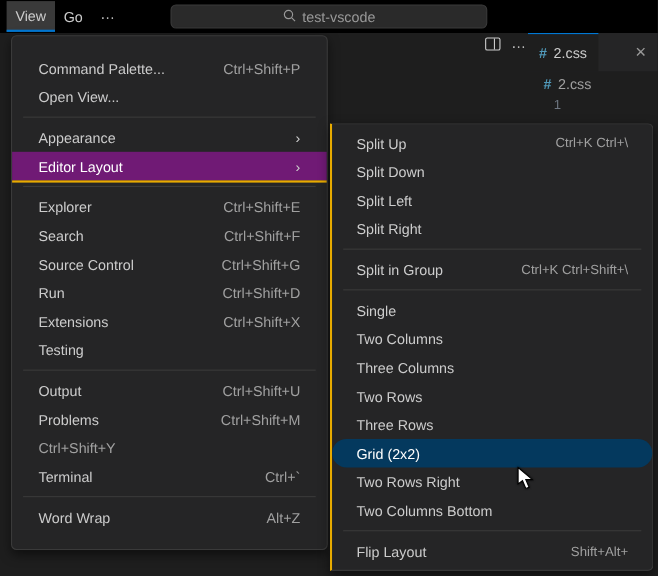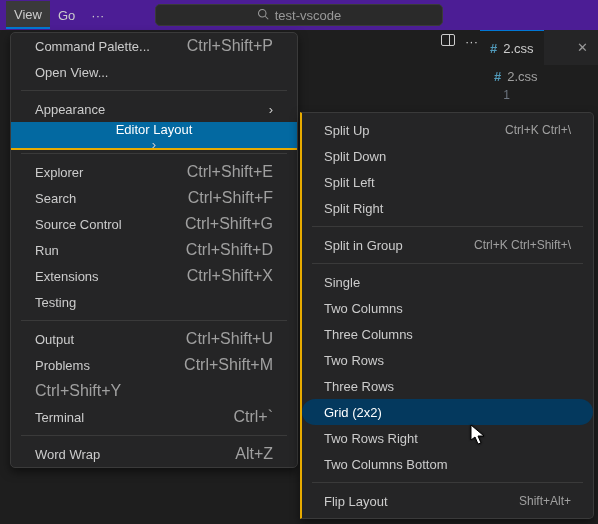--- a/index.html
+++ b/index.html
@@ -7,21 +7,21 @@
     width: 598px; height: 524px;
     background: #1e1e1e;
     font-family: "Segoe UI", -apple-system, sans-serif;
     font-size: 13px;
     color: #cccccc;
     overflow: hidden;
     position: relative;
   }
   .titlebar {
     height: 30px;
-    background: #4c1d95;
+    background: #000000;
     display: flex;
     align-items: center;
     position: relative;
   }
   .menubar { display: flex; align-items: center; height: 100%; padding-left: 6px; }
   .menu-item {
     padding: 0 8px; height: 28px;
     display: flex; align-items: center;
     color: #cccccc;
   }
@@ -68,33 +68,33 @@
     position: absolute; top: 88px; right: 88px;
     color: #6e7681; font-size: 12px;
   }
   .dropdown {
     position: absolute; top: 32px; left: 10px;
     width: 288px;
     background: #252526;
     border: 1px solid #3a3a3a;
     border-radius: 5px;
     box-shadow: 0 4px 10px rgba(0,0,0,0.5);
-    padding: 0 0;
+    padding: 16px 0;
     z-index: 10;
   }
   .dd-row {
     height: 26px; padding: 0 24px;
     display: flex; align-items: center; justify-content: space-between;
     color: #cccccc;
   }
-  .dd-row .kbd { color: #a0a0a0; font-size: 16px; }
+  .dd-row .kbd { color: #a0a0a0; font-size: 13px; }
   .dd-row .chev { color: #cccccc; }
   .dd-row.highlight {
-    background: #0369a1;
-    position: relative; color: #fff; flex-direction: column;
+    background: #701a75;
+    position: relative; color: #fff;
   }
   .dd-row.highlight::after {
     content: ""; position: absolute; left: 0; bottom: -2px;
     width: 100%; height: 2px; background: #e8ab00;
   }
   .dd-sep { height: 1px; background: #3a3a3a; margin: 5px 10px; }
 
   .submenu {
     position: absolute; top: 112px; left: 300px;
     width: 294px;

